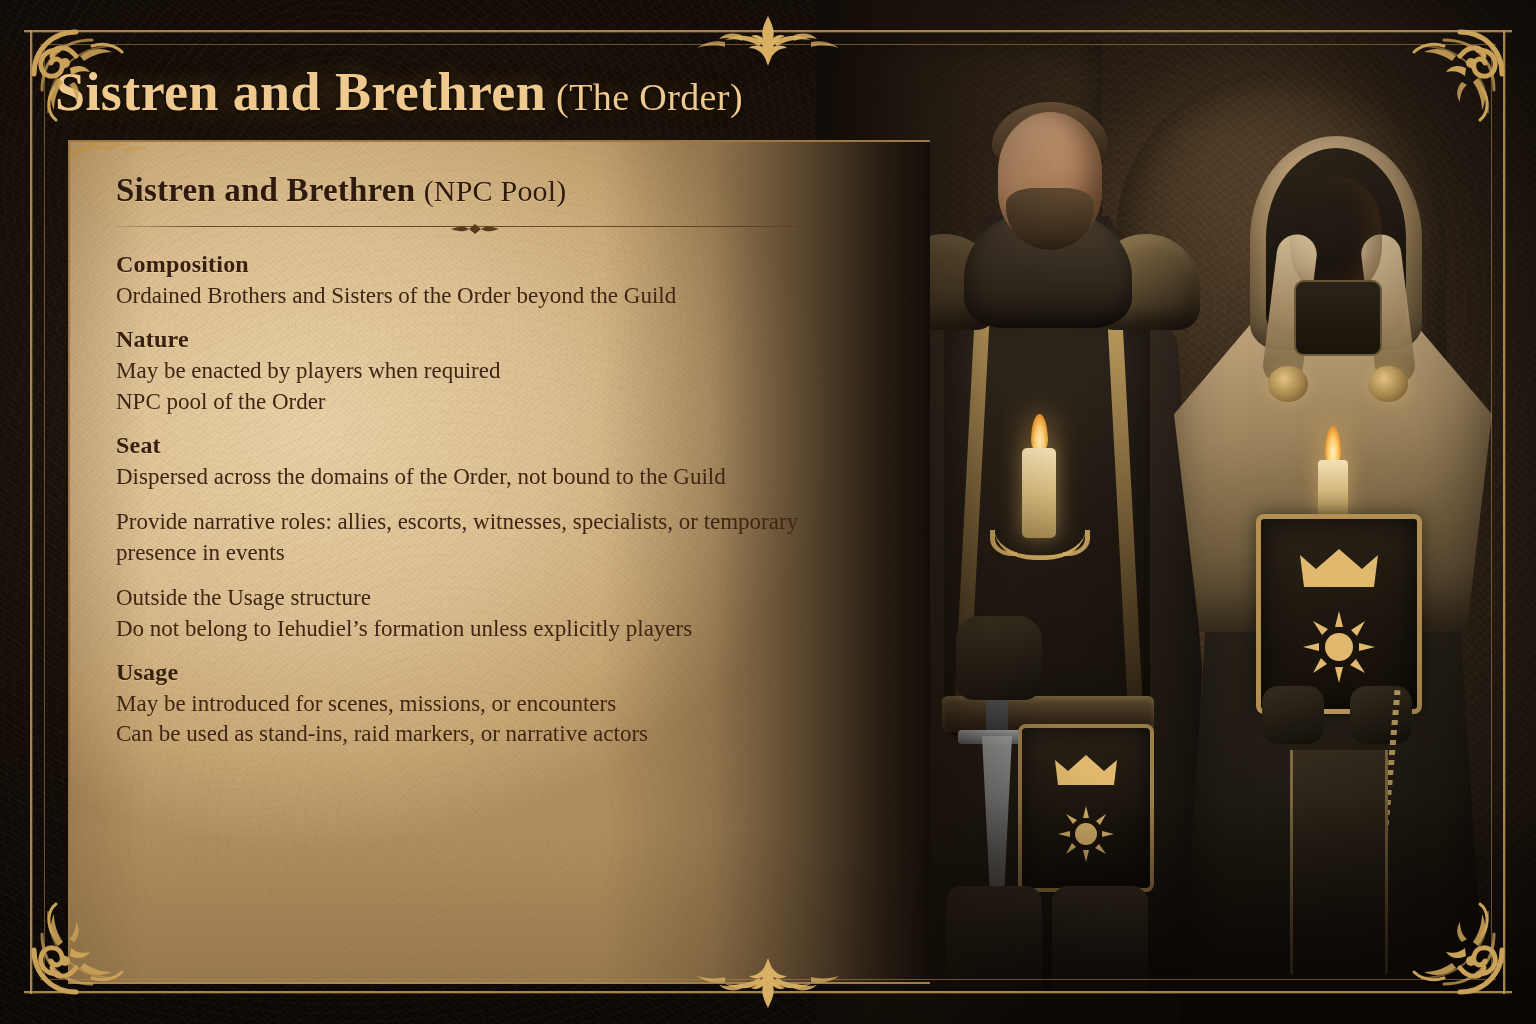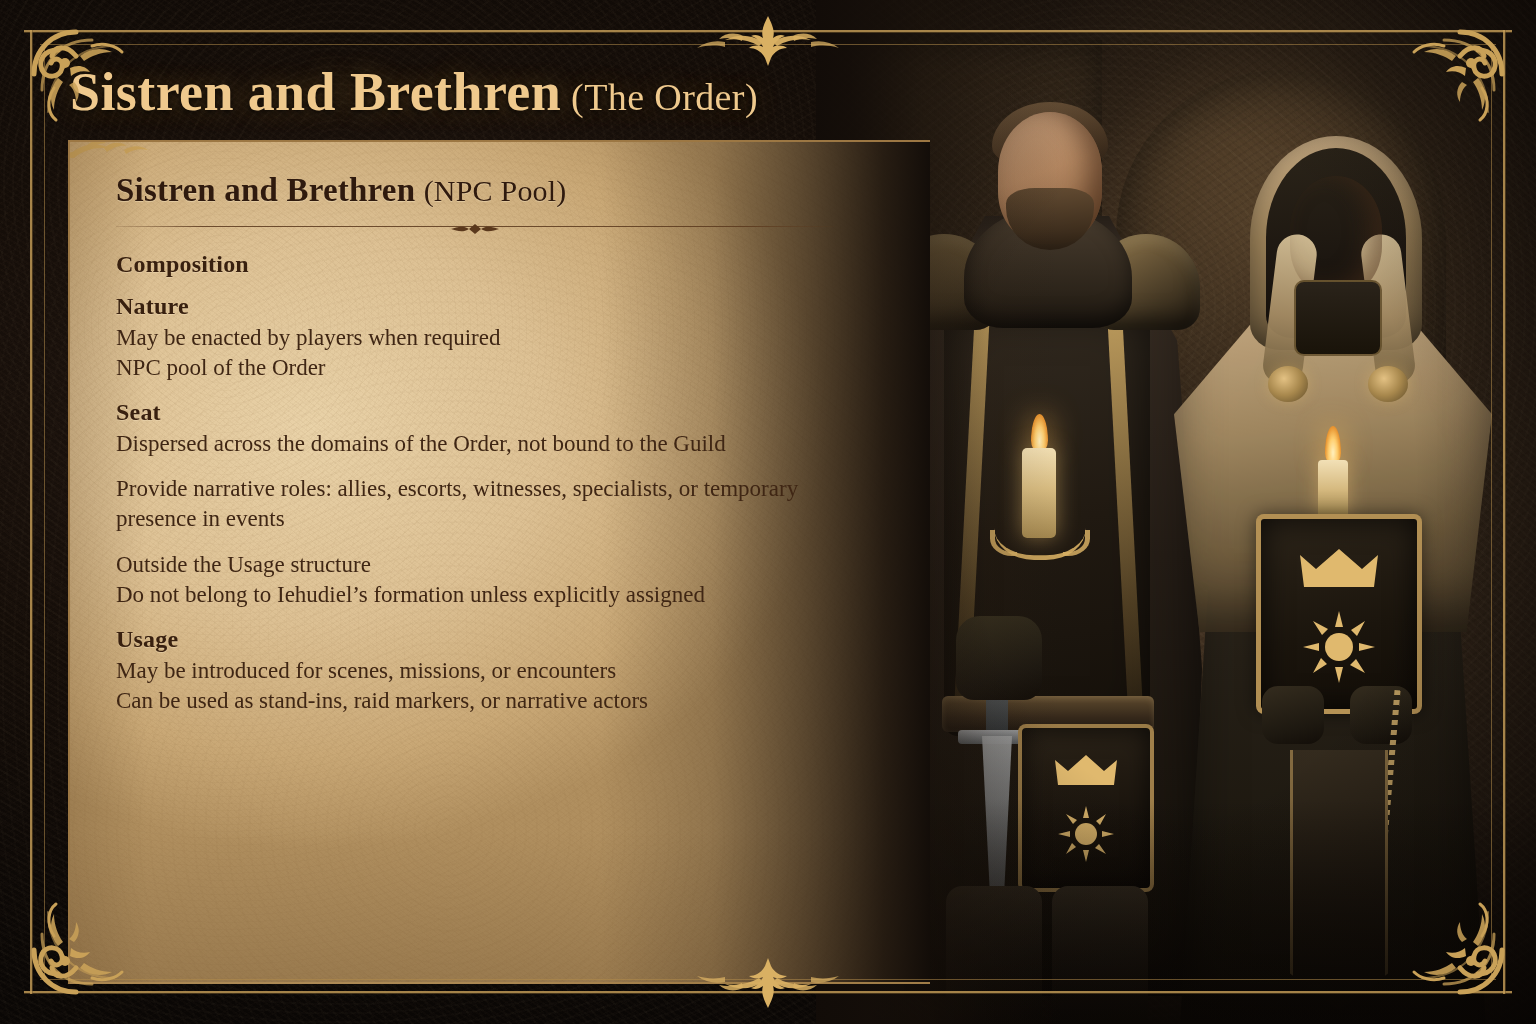--- a/index.html
+++ b/index.html
@@ -396,21 +396,21 @@
     width: 190px; height: 54px;
     pointer-events: none;
   }
   .edge-orn svg { width: 100%; height: 100%; display: block; }
   .orn-top    { top: 14px; }
   .orn-bottom { bottom: 14px; transform: translateX(-50%) scaleY(-1); }
 
   
   #title-band {
     position: absolute;
-    left: 70px; top: 54px;
+    left: 55px; top: 54px;
     width: 900px; height: 76px;
     display: flex; align-items: center;
   }
   #title {
     color: #efc98d;
     font-size: 54px;
     font-weight: bold;
     letter-spacing: .4px;
     text-shadow: 0 2px 6px rgba(0,0,0,.85), 0 0 22px rgba(190,140,60,.35);
     white-space: nowrap;
@@ -650,36 +650,37 @@
               <path d="M21 6 C15 2 9 4 3 6 C9 8 15 10 21 6 Z"></path>
               <path d="M33 6 C39 2 45 4 51 6 C45 8 39 10 33 6 Z"></path>
             </g>
           </svg>
         </div>
       </div>
 
       <div id="sections">
           <div class="section">
             <div class="sec-title">Composition</div>
+            <div class="sec-line">Ordained Brothers and Sisters of the Order beyond the Guild</div>
           </div>
           <div class="section">
             <div class="sec-title">Nature</div>
             <div class="sec-line">May be enacted by players when required</div>
             <div class="sec-line">NPC pool of the Order</div>
           </div>
           <div class="section">
             <div class="sec-title">Seat</div>
             <div class="sec-line">Dispersed across the domains of the Order, not bound to the Guild</div>
           </div>
           <div class="section">
             <div class="sec-line">Provide narrative roles: allies, escorts, witnesses, specialists, or temporary presence in events</div>
           </div>
           <div class="section">
             <div class="sec-line">Outside the Usage structure</div>
-            <div class="sec-line">Do not belong to Iehudiel’s formation unless explicitly assigned</div>
+            <div class="sec-line">Do not belong to Iehudiel’s formation unless explicitly players</div>
           </div>
           <div class="section">
             <div class="sec-title">Usage</div>
             <div class="sec-line">May be introduced for scenes, missions, or encounters</div>
             <div class="sec-line">Can be used as stand-ins, raid markers, or narrative actors</div>
           </div>
         </div>
     </div>
 
     <div class="panel-vign"></div>

